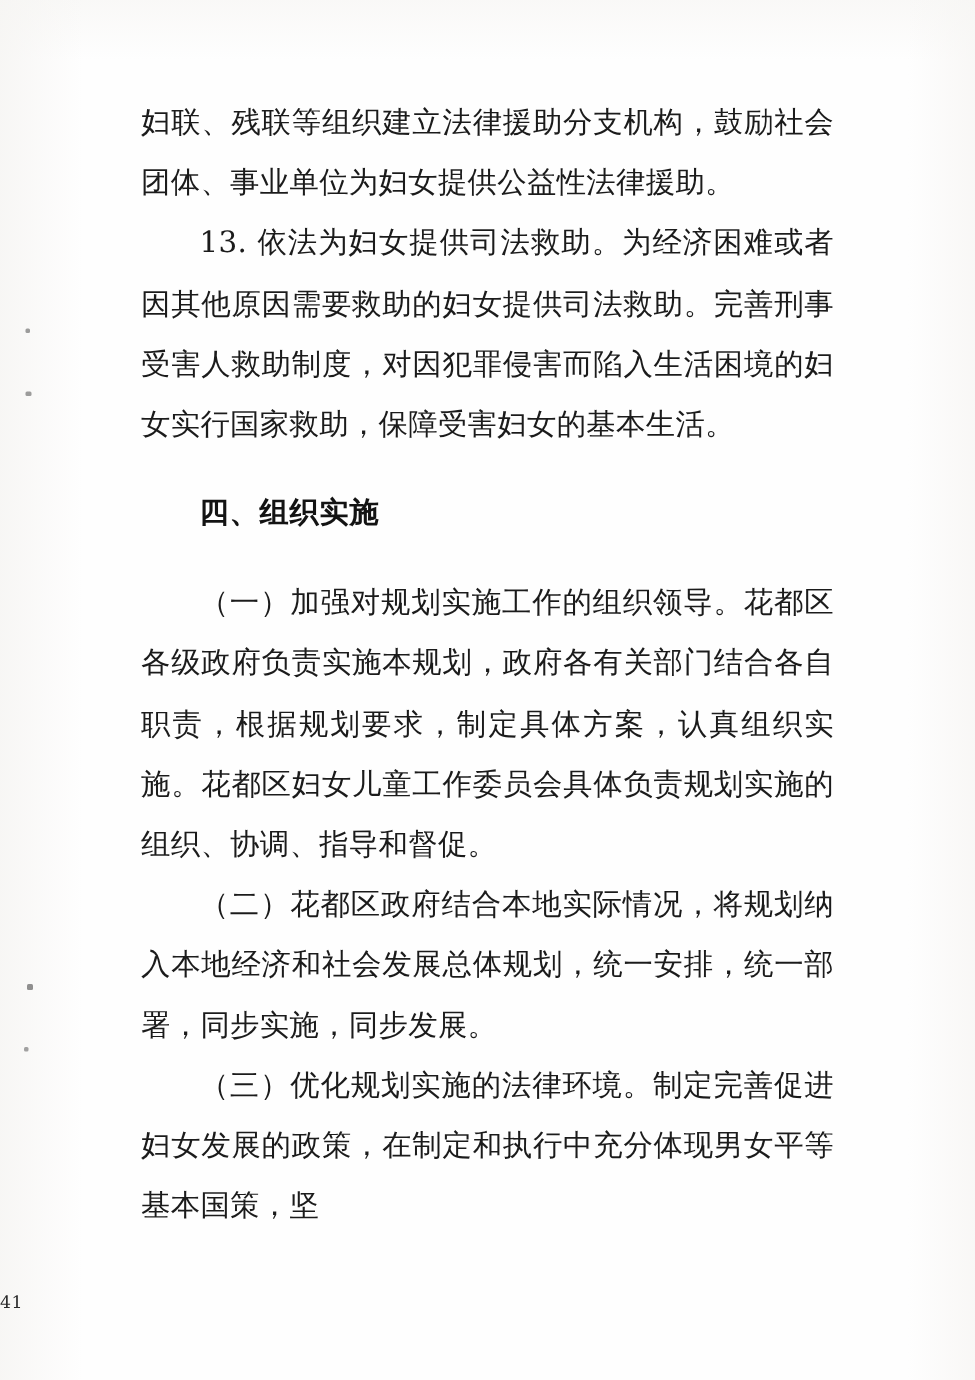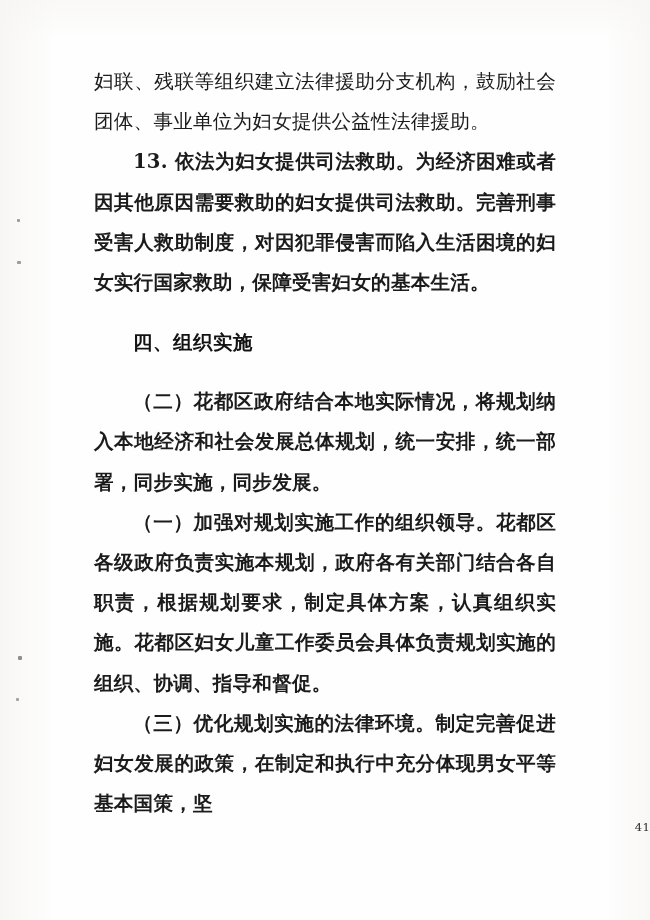--- a/index.html
+++ b/index.html
@@ -47,37 +47,36 @@
     line-height: 40.2px;
     color: #1b1b1b;
     text-align: justify;
     text-align-last: left;
     letter-spacing: 0.2px;
     word-break: break-all;
     -webkit-font-smoothing: antialiased;
   }
   .para.indent {
     text-indent: 39px;
-    font-weight: bold;
   }
   .heading {
     font-family: Liberation Serif, serif;
     font-size: 19.4px;
     line-height: 40.2px;
     font-weight: bold;
     color: #131313;
     text-indent: 39px;
     letter-spacing: 0.6px;
   }
   .page-number {
     position: absolute;
     left: 0;
     right: 0;
-    top: 820px;
-    text-align: right;
+    top: 861px;
+    text-align: left;
     font-family: "DejaVu Serif", serif;
     font-size: 11.5px;
     color: #2a2a2a;
     letter-spacing: 0.3px;
   }
   
   .speckle {
     position: absolute;
     background: #7c7c7c;
     border-radius: 1px;
@@ -100,21 +99,21 @@
   <span class="speckle s4"></span>
 
   <div class="text-column">
     <p class="para">妇联、残联等组织建立法律援助分支机构，鼓励社会团体、事业单位为妇女提供公益性法律援助。</p>
 
     <p class="para indent">13. 依法为妇女提供司法救助。为经济困难或者因其他原因需要救助的妇女提供司法救助。完善刑事受害人救助制度，对因犯罪侵害而陷入生活困境的妇女实行国家救助，保障受害妇女的基本生活。</p>
 
 
     <p class="heading">四、组织实施</p>
 
+    <p class="para indent">（一）加强对规划实施工作的组织领导。花都区各级政府负责实施本规划，政府各有关部门结合各自职责，根据规划要求，制定具体方案，认真组织实施。花都区妇女儿童工作委员会具体负责规划实施的组织、协调、指导和督促。</p>
+
     <p class="para indent">（二）花都区政府结合本地实际情况，将规划纳入本地经济和社会发展总体规划，统一安排，统一部署，同步实施，同步发展。</p>
-
-    <p class="para indent">（一）加强对规划实施工作的组织领导。花都区各级政府负责实施本规划，政府各有关部门结合各自职责，根据规划要求，制定具体方案，认真组织实施。花都区妇女儿童工作委员会具体负责规划实施的组织、协调、指导和督促。</p>
 
     <p class="para indent">（三）优化规划实施的法律环境。制定完善促进妇女发展的政策，在制定和执行中充分体现男女平等基本国策，坚</p>
   </div>
 
   <div class="page-number">41</div>
 </div>
 
 </body></html>

